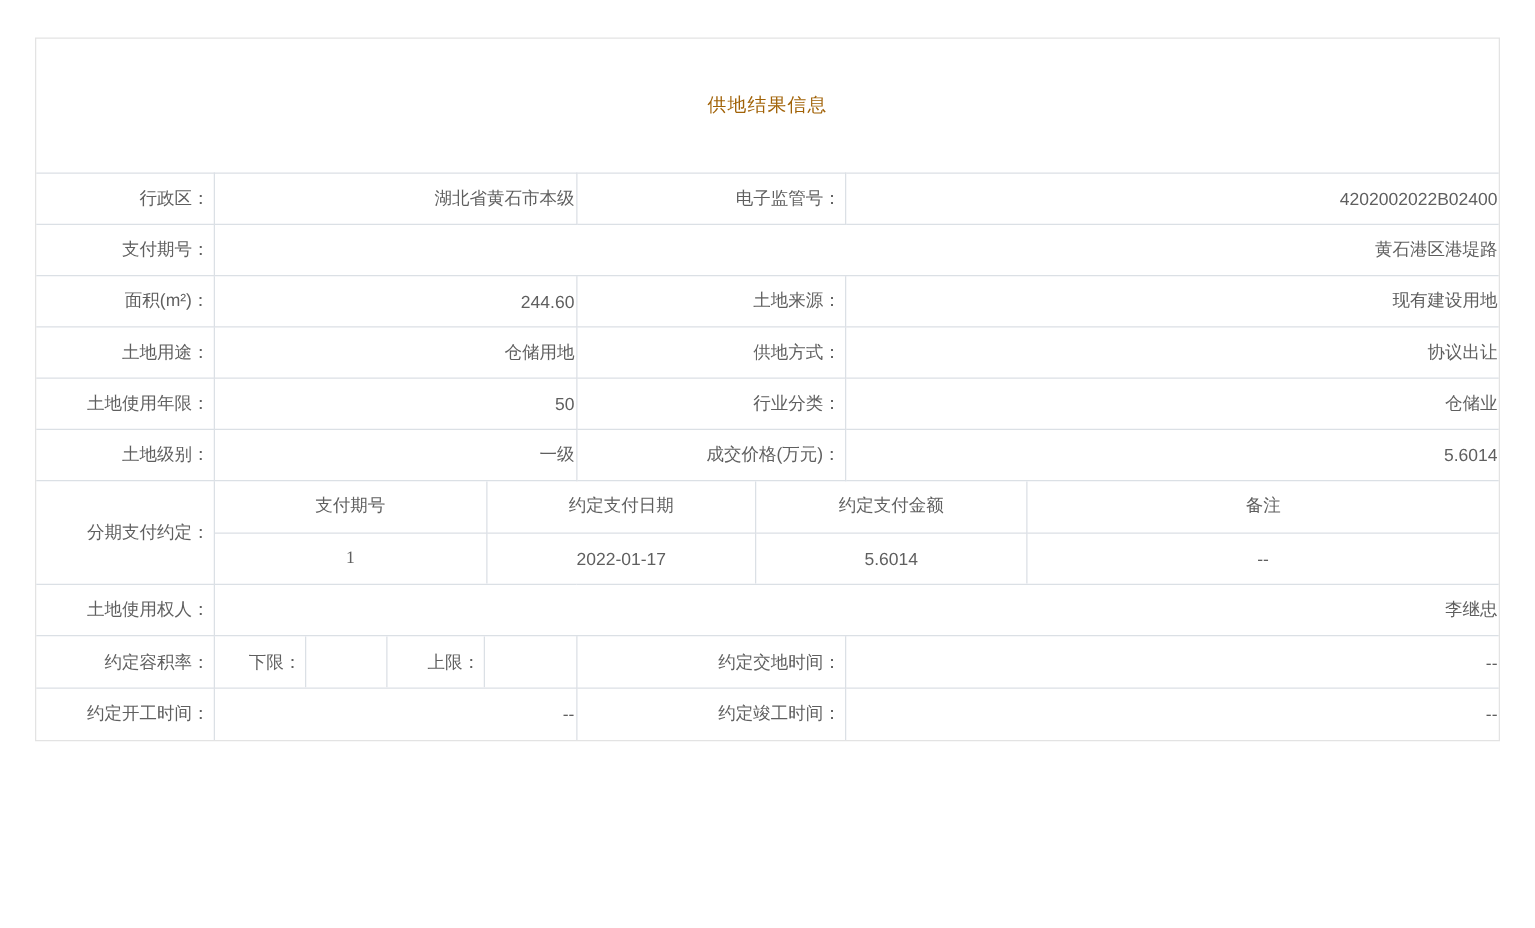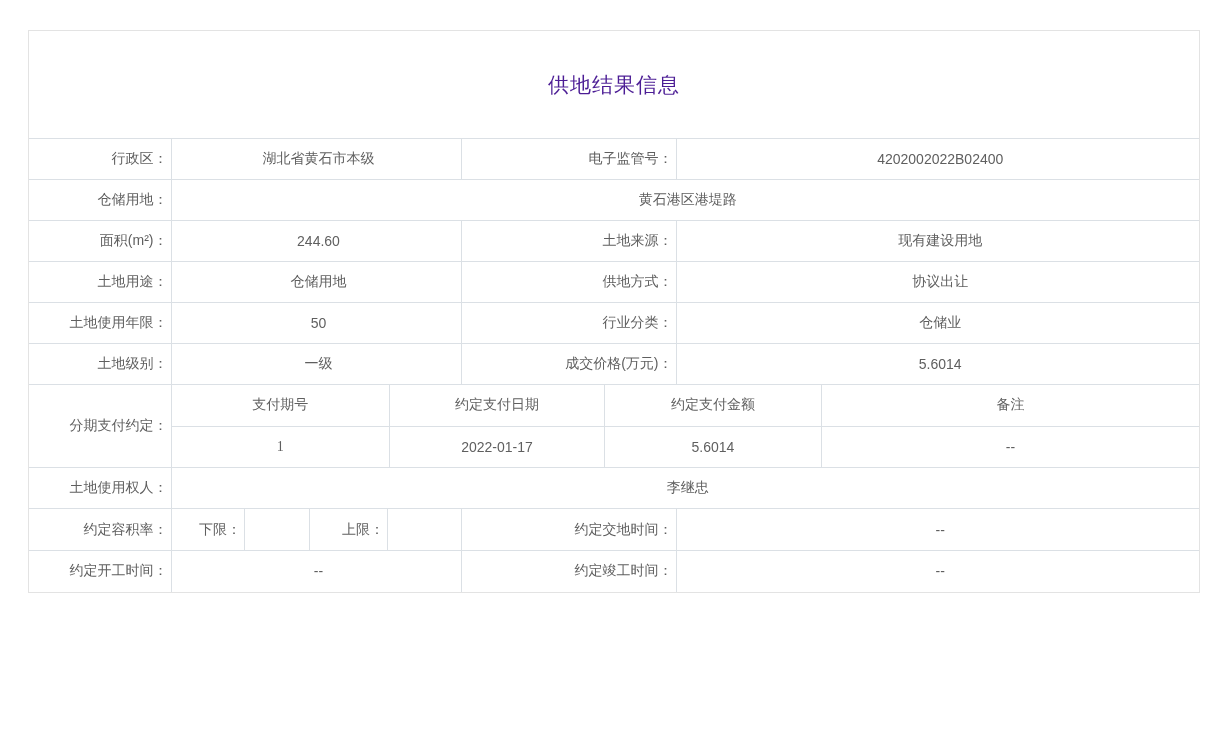--- a/index.html
+++ b/index.html
@@ -13,43 +13,43 @@
     margin: 30px 28px 14px 28px;
     border: 1px solid #e3e3e3;
     box-sizing: border-box;
     background: #ffffff;
   }
   .title {
     height: 107px;
     display: flex;
     align-items: center;
     justify-content: center;
-    font-size: 21px;
-    color: #4c1d95;
+    font-size: 15px;
+    color: #a16207;
     letter-spacing: 1px;
   }
   table.main {
     width: 100%;
     border-collapse: collapse;
     table-layout: fixed;
     color: #5f5f5f;
     font-size: 14px;
   }
   table.main > tbody > tr > td {
     border: 1px solid #dbe0e5;
     height: 41px;
     box-sizing: border-box;
     overflow: hidden;
     white-space: nowrap;
   }
   table.main > tbody > tr > td:first-child { border-left: none; }
   table.main > tbody > tr > td:last-child { border-right: none; }
   table.main > tbody > tr:last-child > td { border-bottom: none; }
   td.lbl { text-align: right; padding-right: 3px; }
-  td.val { text-align: center; padding-left: 6px; }
+  td.val { text-align: right; padding-left: 6px; }
   td.subwrap { padding: 0; }
   table.sub, table.ratio {
     width: 100%;
     height: 100%;
     border-collapse: collapse;
     table-layout: fixed;
     color: #5f5f5f;
     font-size: 14px;
   }
   table.sub td, table.ratio td {
@@ -83,21 +83,21 @@
     <tbody>
       <tr>
         <td class="lbl">行政区：</td>
         <td class="val">湖北省黄石市本级</td>
         <td class="lbl">电子监管号：</td>
         <td class="val">4202002022B02400</td>
       </tr>
 
 
       <tr>
-        <td class="lbl">仓储用地：</td>
+        <td class="lbl">支付期号：</td>
         <td class="val" colspan="3">黄石港区港堤路</td>
       </tr>
 
       <tr>
         <td class="lbl">面积(m²)：</td>
         <td class="val">244.60</td>
         <td class="lbl">土地来源：</td>
         <td class="val">现有建设用地</td>
       </tr>
 

